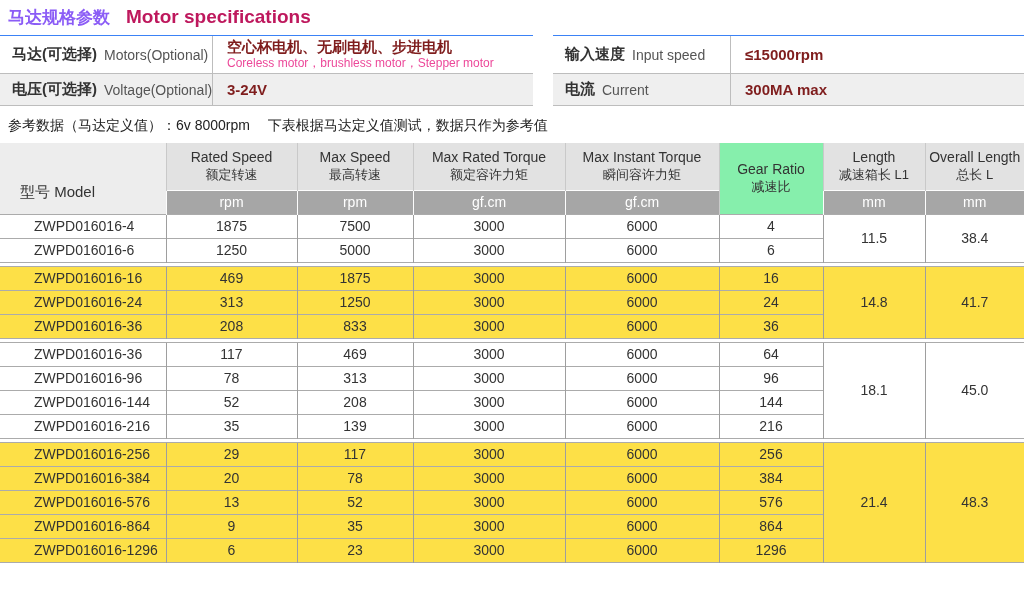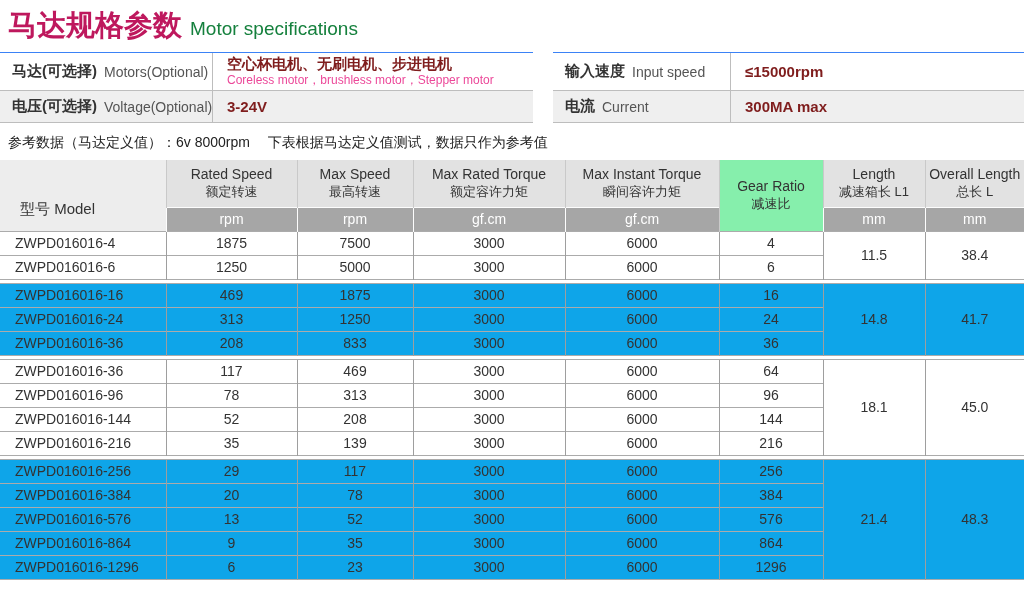--- a/index.html
+++ b/index.html
@@ -1,22 +1,22 @@
 <!DOCTYPE html>
 <html><head>
 <meta charset="utf-8">
 <style>
   * { box-sizing: border-box; margin: 0; padding: 0; }
   html, body { width: 1024px; background: #fff; font-family: "Liberation Sans", "DejaVu Sans", sans-serif; color: #222; }
   body { height: 593px; overflow: hidden; }
 
   
   .title-row { padding: 6px 0 2px 8px; }
-  .title-zh { font-size: 29px; font-weight: bold; color: #be185d; }
-  .title-en { font-size: 19px; font-weight: 400; color: #15803d; margin-left: 8px; }
+  .title-zh { font-size: 17px; font-weight: bold; color: #8b5cf6; }
+  .title-en { font-size: 19px; font-weight: 700; color: #be185d; margin-left: 16px; }
 
   
   .top-tables { display: flex; margin-top: 4px; }
   .spec-table { border-top: 1px solid #3b82f6; }
   .spec-table.left  { width: 533px; }
   .spec-table.right { width: 471px; margin-left: 20px; }
   .spec-row { display: flex; align-items: center; border-bottom: 1px solid #bdbdbd; }
   .spec-row.r1 { height: 38px; background: #fff; }
   .spec-row.r2 { height: 32px; background: #efefef; }
   .spec-label { height: 100%; display: flex; align-items: center; padding-left: 12px; border-right: 1px solid #bdbdbd; flex: 0 0 auto; }
@@ -37,23 +37,23 @@
   th.model-head { background: #ededed; text-align: left; padding: 0 0 12px 20px; font-size: 15px; vertical-align: bottom; }
   th.head-top { background: #e2e2e2; height: 47px; border-left: 1px solid #c9c9c9; }
   th.gear-head { background: #86efac; border-left: 1px solid #c9c9c9; }
   .h-en { font-size: 14px; line-height: 1.25; }
   .h-zh { font-size: 13px; line-height: 1.25; }
   th.unit { background: #a6a6a6; color: #fff; font-size: 14px; height: 24px; border-left: 1px solid #fdfdfd; border-top: 1px solid #fdfdfd; }
 
   tbody td { height: 24px; text-align: center; font-size: 14px; color: #333;
              border-left: 1px solid #9e9e9e; border-top: 1px solid #ababab; }
   tbody td:first-child { border-left: none; }
-  td.model { text-align: left; padding-left: 15px; font-size: 14px; }
+  td.model { text-align: left; padding-left: 34px; font-size: 14px; }
   tbody.g-white td { background: #fff; }
-  tbody.g-gray  td { background: #0ea5e9; }
+  tbody.g-gray  td { background: #fde047; }
   td.merged { vertical-align: middle; font-size: 14px; }
   tbody.spacer td { height: 4px; background: #fff; border-left: none; padding: 0; }
 </style>
 </head>
 <body>
 
 <div class="title-row">
   <span class="title-zh">马达规格参数</span><span class="title-en">Motor specifications</span>
 </div>
 

